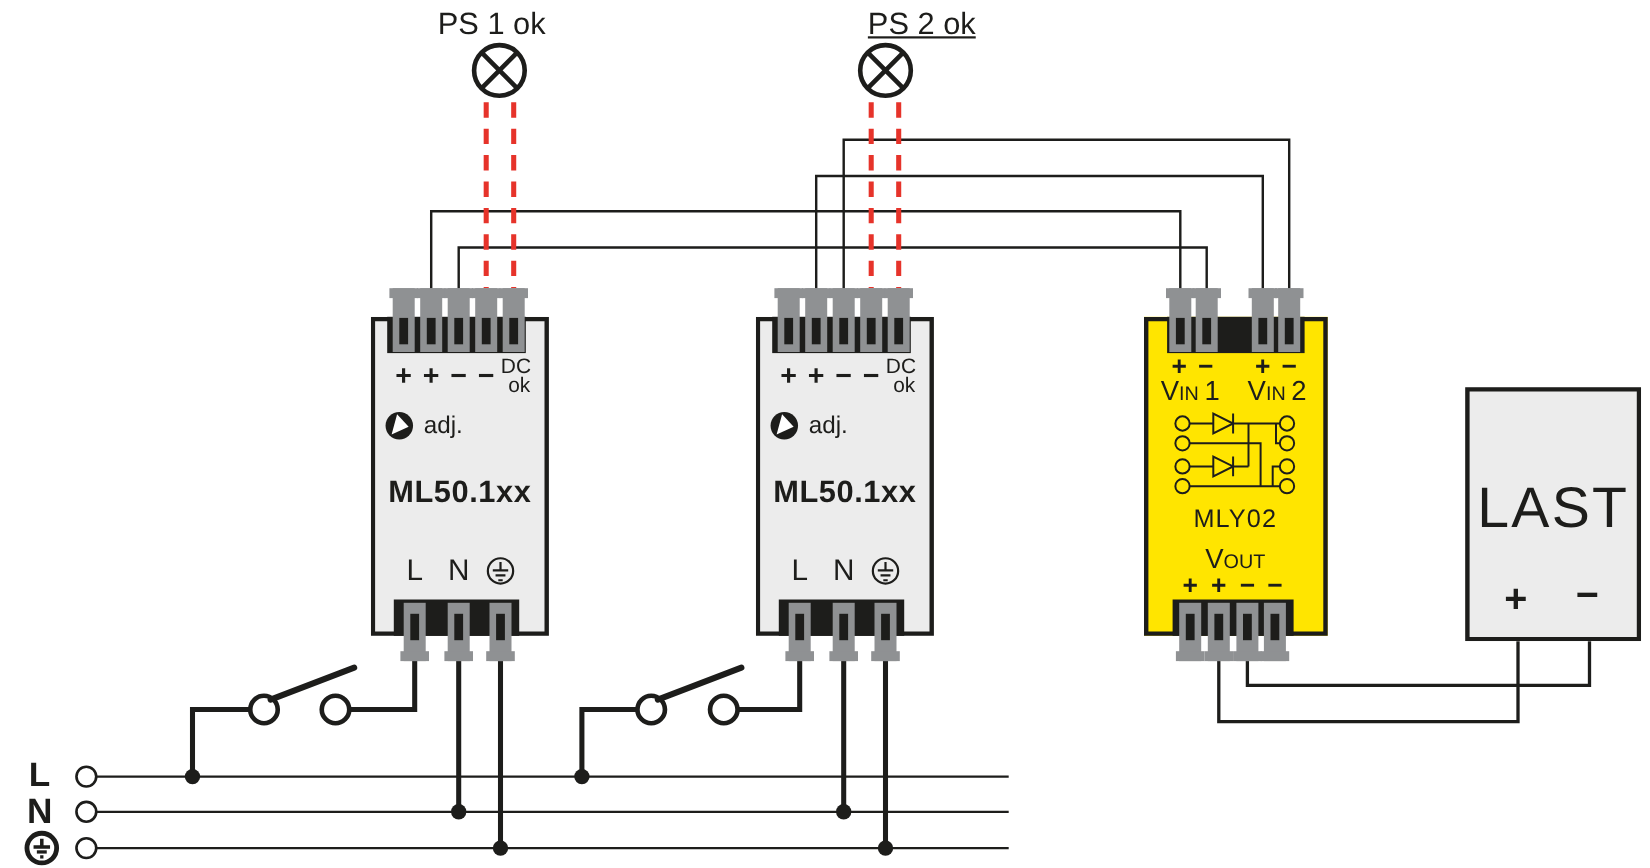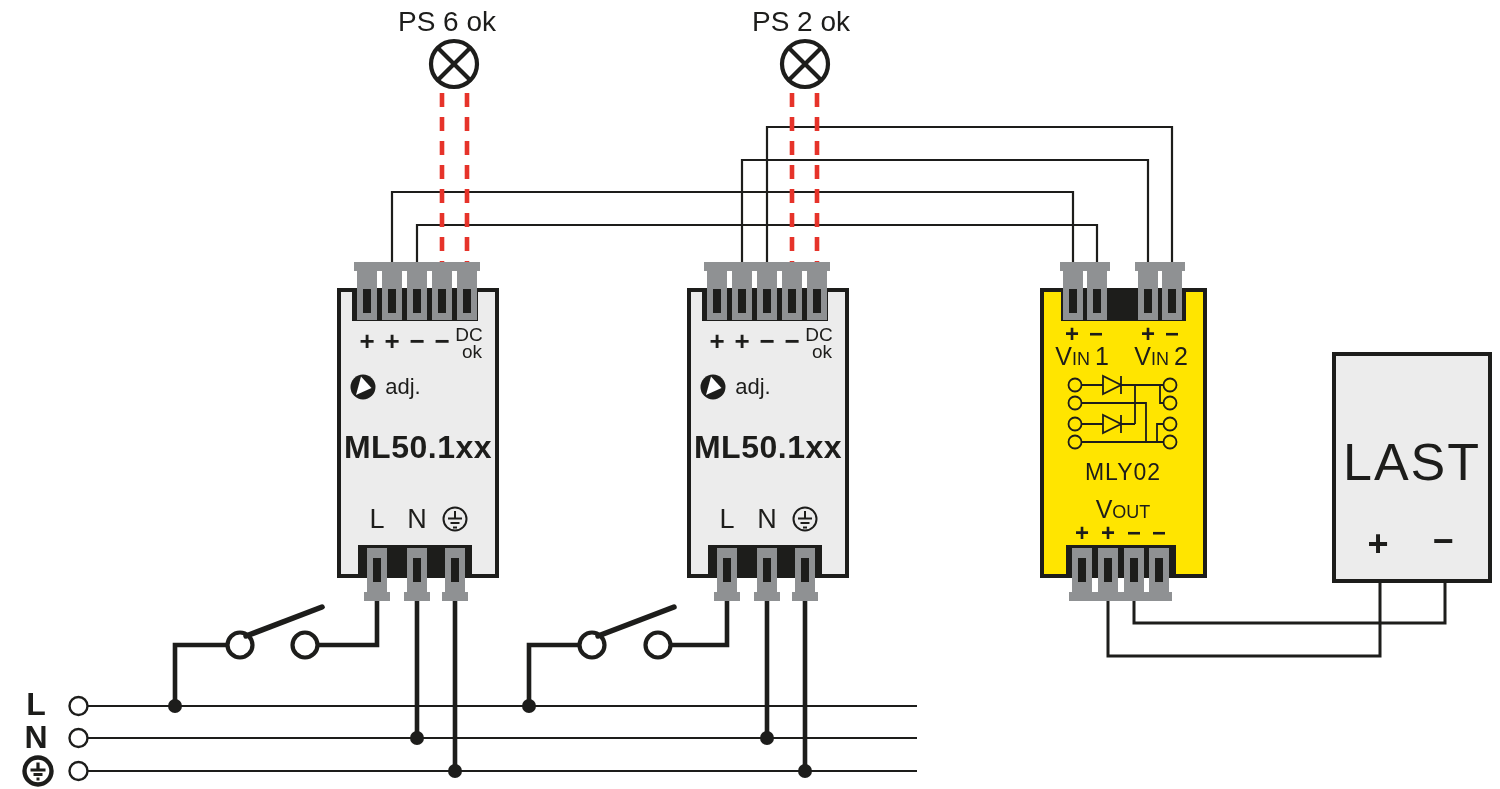--- a/index.html
+++ b/index.html
@@ -29,21 +29,21 @@
   .term.up::before{top:0;}
   .term.up::after{top:27px;}
   .term.down{height:53px;top:260px;}
   .term.down::before{bottom:0;}
   .term.down::after{top:10px;}
   .lamp-lbl{font-size:28px;}
   .pm{font-size:26px;font-weight:bold;}
   .pm-sm{font-size:24px;font-weight:bold;}
   .dcok{font-size:19px;}
   .adj{font-size:22px;}
-  .model{font-size:32px;font-weight:bold;letter-spacing:.5px;}
+  .model{font-size:28px;font-weight:bold;letter-spacing:.5px;}
   .model-y{font-size:23px;font-weight:normal;letter-spacing:1px;}
   .lnlbl{font-size:27px;}
   .vin .big{font-size:25px;}
   .vin .small{font-size:18px;margin-top:36px;}
   .load-name{font-size:52px;letter-spacing:2px;}
   .load-pm{font-size:36px;font-weight:bold;}
   .mains-lbl{font-size:32px;font-weight:bold;}
   .ink{color:var(--ink);}
   .red{color:var(--signal-red);}
 </style>
@@ -120,22 +120,22 @@
     </g>
 
     <g class="red" stroke="currentColor" stroke-width="4.6" stroke-dasharray="14 10">
       <path d="M442 93 V262"></path>
       <path d="M467 93 V262"></path>
       <path d="M792 93 V262"></path>
       <path d="M817 93 V262"></path>
     </g>
   </svg>
 
-  <div class="lbl lamp-lbl" style="left:447px;top:22px;">PS 6 ok</div>
-  <div class="lbl lamp-lbl" style="left:801px;top:22px;">PS 2 ok</div>
+  <div class="lbl lamp-lbl" style="left:447px;top:22px;">PS 1 ok</div>
+  <div class="lbl lamp-lbl" style="left:838px;top:22px;text-decoration:underline;">PS 2 ok</div>
 
   <div class="module gray" style="left:337px;top:288px;width:162px;height:290px;">
     <div class="tblock" style="left:15px;top:0;width:126px;"></div>
     <div class="tblock" style="left:21px;top:257px;width:114px;"></div>
     <div class="term up" style="left:20px;"></div>
     <div class="term up" style="left:45px;"></div>
     <div class="term up" style="left:70px;"></div>
     <div class="term up" style="left:95px;"></div>
     <div class="term up" style="left:120px;"></div>
     <div class="term down" style="left:30px;"></div>

